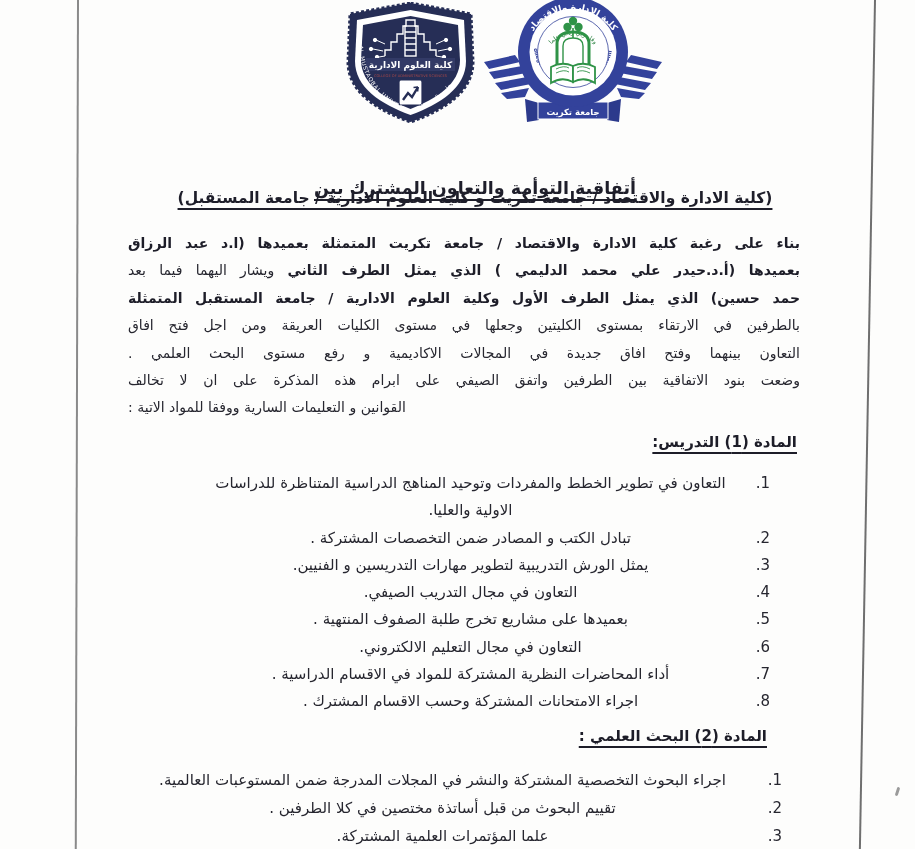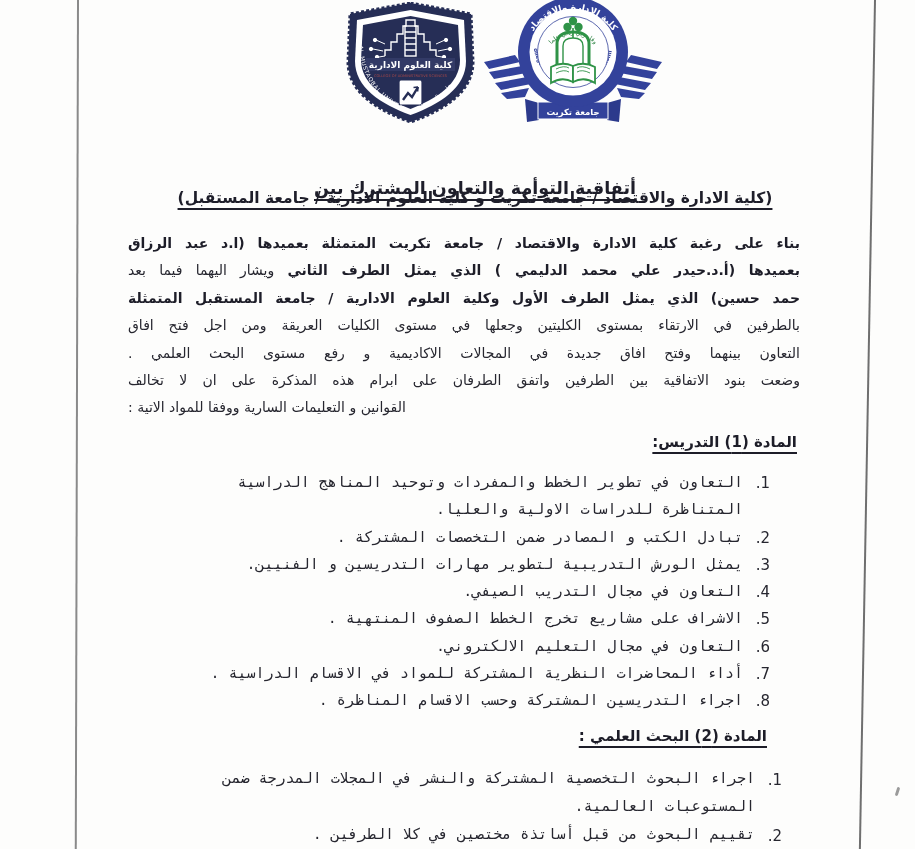--- a/index.html
+++ b/index.html
@@ -47,21 +47,21 @@
   }
   .heading-1{top:433px;right:118px;}
   .heading-2{top:727px;right:148px;}
 
   
   .num-list{position:absolute;direction:rtl;font-size:15px;color:#26262f;}
   .list-1{top:470px;right:145px;width:572px;line-height:27.3px;}
   .list-2{top:766px;right:133px;width:652px;line-height:28px;}
   .li{display:flex;align-items:flex-start;}
   .li-num{flex:0 0 27px;text-align:right;}
-  .li-text{flex:1;text-align:right;font-family:Liberation Mono, monospace;}
+  .li-text{flex:1;text-align:center;}
 </style>
 </head>
 <body>
 
 <div class="page">
 
   <div class="edge-line edge-left"></div>
   <div class="edge-line edge-right"></div>
   <div class="speck"></div>
 
@@ -161,21 +161,21 @@
 
   <div class="doc-title">أتفاقية التوأمة والتعاون المشترك بين</div>
   <div class="doc-subtitle">(كلية الادارة والاقتصاد / جامعة تكريت و كلية العلوم الادارية / جامعة المستقبل)</div>
 
   <div class="preamble">
     <div class="jl bd">بناء على رغبة كلية الادارة والاقتصاد / جامعة تكريت المتمثلة بعميدها (ا.د عبد الرزاق</div>
     <div class="jl"><span class="bd">بعميدها (أ.د.حيدر علي محمد الدليمي ) الذي يمثل الطرف الثاني</span> <span>ويشار اليهما فيما بعد</span></div>
     <div class="jl bd">حمد حسين) الذي يمثل الطرف الأول وكلية العلوم الادارية / جامعة المستقبل المتمثلة</div>
     <div class="jl">بالطرفين في الارتقاء بمستوى الكليتين وجعلها في مستوى الكليات العريقة ومن اجل فتح افاق</div>
     <div class="jl">التعاون بينهما وفتح افاق جديدة في المجالات الاكاديمية و رفع مستوى البحث العلمي .</div>
-    <div class="jl">وضعت بنود الاتفاقية بين الطرفين واتفق الطرفان على ابرام هذه المذكرة على ان لا تخالف</div>
+    <div class="jl">وضعت بنود الاتفاقية بين الطرفين واتفق الصيفي على ابرام هذه المذكرة على ان لا تخالف</div>
     <div class="jl-end">القوانين و التعليمات السارية ووفقا للمواد الاتية :</div>
   </div>
 
   <div class="article-heading heading-1">المادة (1) التدريس:</div>
   <div class="num-list list-1">
     <div class="li">
         <span class="li-num">1.</span>
         <span class="li-text">التعاون في تطوير الخطط والمفردات وتوحيد المناهج الدراسية المتناظرة للدراسات الاولية والعليا.</span>
       </div>
     <div class="li">
@@ -185,33 +185,33 @@
     <div class="li">
         <span class="li-num">3.</span>
         <span class="li-text">يمثل الورش التدريبية لتطوير مهارات التدريسين و الفنيين.</span>
       </div>
     <div class="li">
         <span class="li-num">4.</span>
         <span class="li-text">التعاون في مجال التدريب الصيفي.</span>
       </div>
     <div class="li">
         <span class="li-num">5.</span>
-        <span class="li-text">الاشراف على مشاريع تخرج الخطط الصفوف المنتهية .</span>
+        <span class="li-text">بعميدها على مشاريع تخرج طلبة الصفوف المنتهية .</span>
       </div>
     <div class="li">
         <span class="li-num">6.</span>
         <span class="li-text">التعاون في مجال التعليم الالكتروني.</span>
       </div>
     <div class="li">
         <span class="li-num">7.</span>
         <span class="li-text">أداء المحاضرات النظرية المشتركة للمواد في الاقسام الدراسية .</span>
       </div>
     <div class="li">
         <span class="li-num">8.</span>
-        <span class="li-text">اجراء التدريسين المشتركة وحسب الاقسام المناظرة .</span>
+        <span class="li-text">اجراء الامتحانات المشتركة وحسب الاقسام المشترك .</span>
       </div>
   </div>
 
   <div class="article-heading heading-2">المادة (2) البحث العلمي :</div>
   <div class="num-list list-2">
     <div class="li">
         <span class="li-num">1.</span>
         <span class="li-text">اجراء البحوث التخصصية المشتركة والنشر في المجلات المدرجة ضمن المستوعبات العالمية.</span>
       </div>
     <div class="li">

